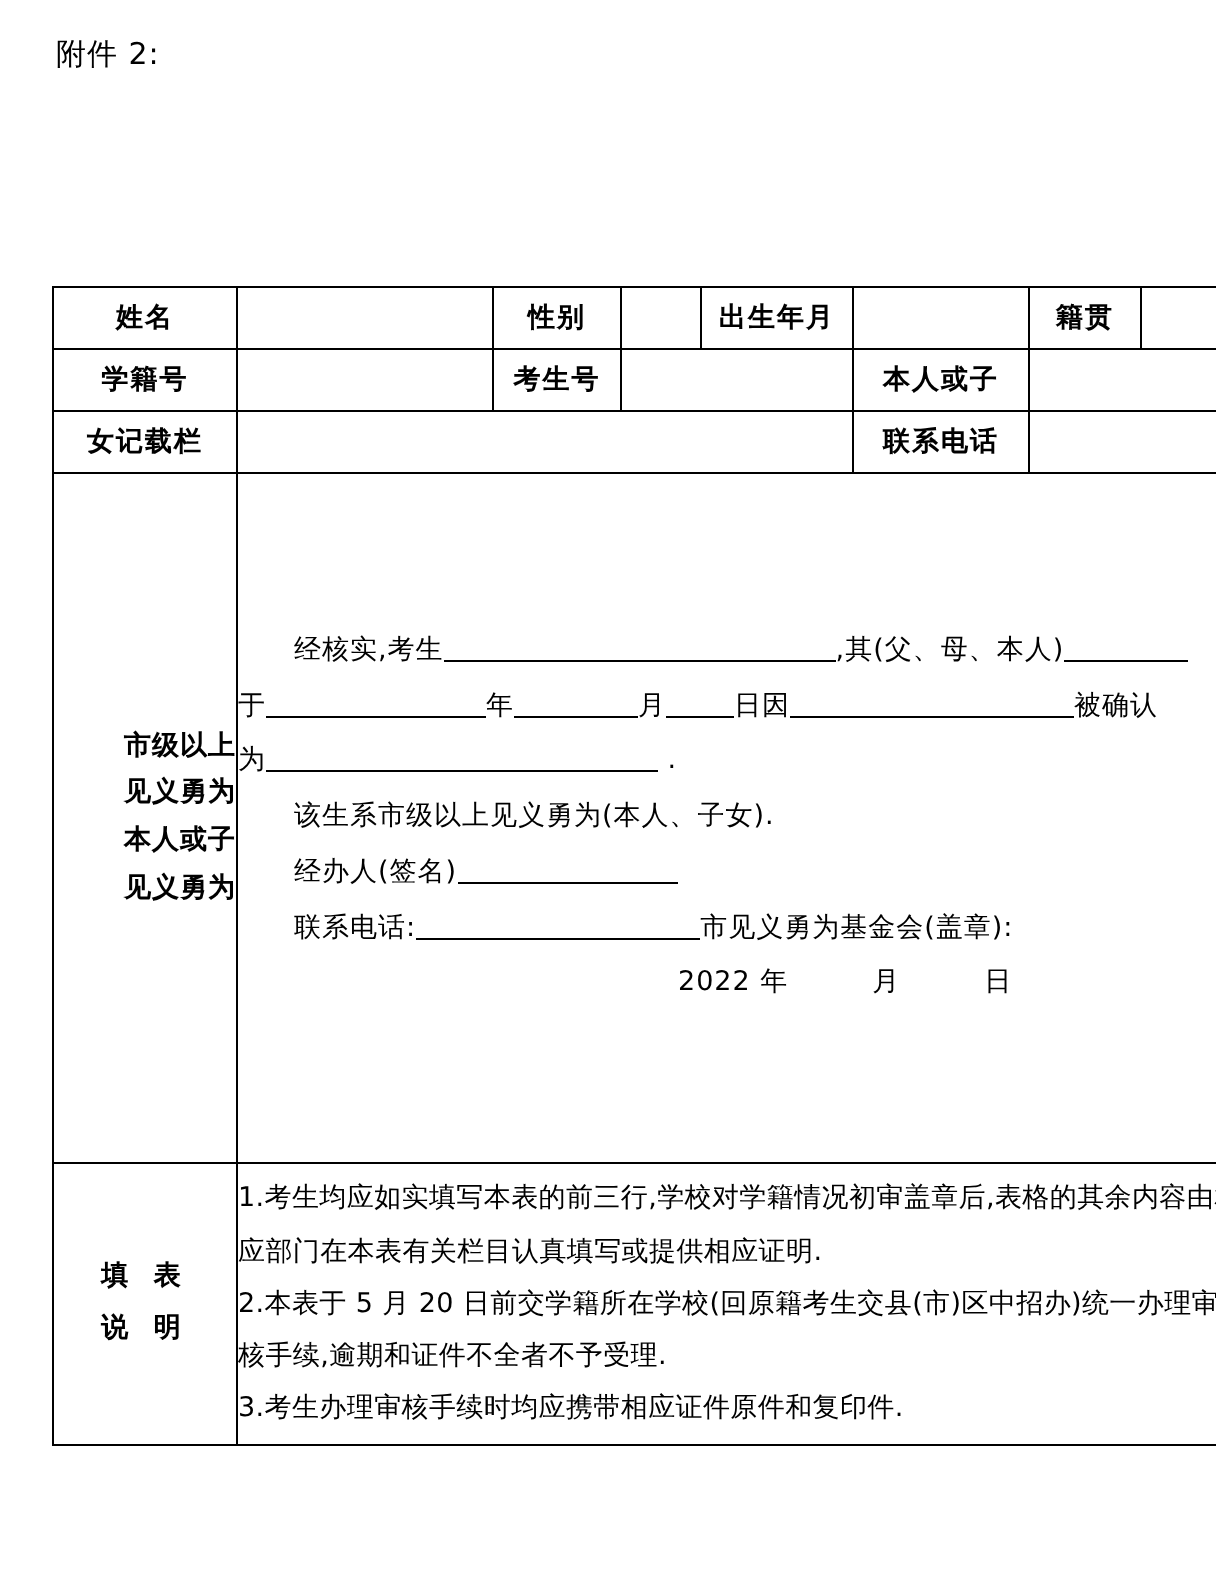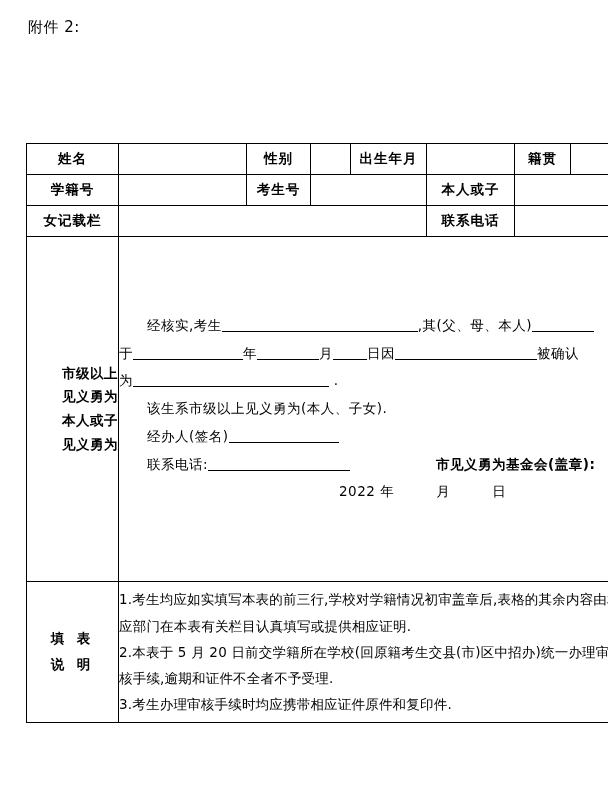--- a/index.html
+++ b/index.html
@@ -105,22 +105,20 @@
     vertical-align: -2px;
   }
   .u-sm { width: 34px; }
   .u-md { width: 62px; }
   .u-lg { width: 110px; }
   .u-xl { width: 142px; }
   .u-xxl { width: 196px; }
   .sp-top-1 { margin-top: 10px; }
   .sp-top-2 { margin-top: 22px; }
   .right-sign {
-    margin-left: 86px;
-    font-weight: bold;
   }
   .date-line {
     text-indent: 0;
     padding-left: 220px;
   }
   .date-line .gap { display: inline-block; width: 42px; }
   .notes-cell {
     padding: 14px 14px 12px 14px;
     vertical-align: top;
     font-size: 13px;

